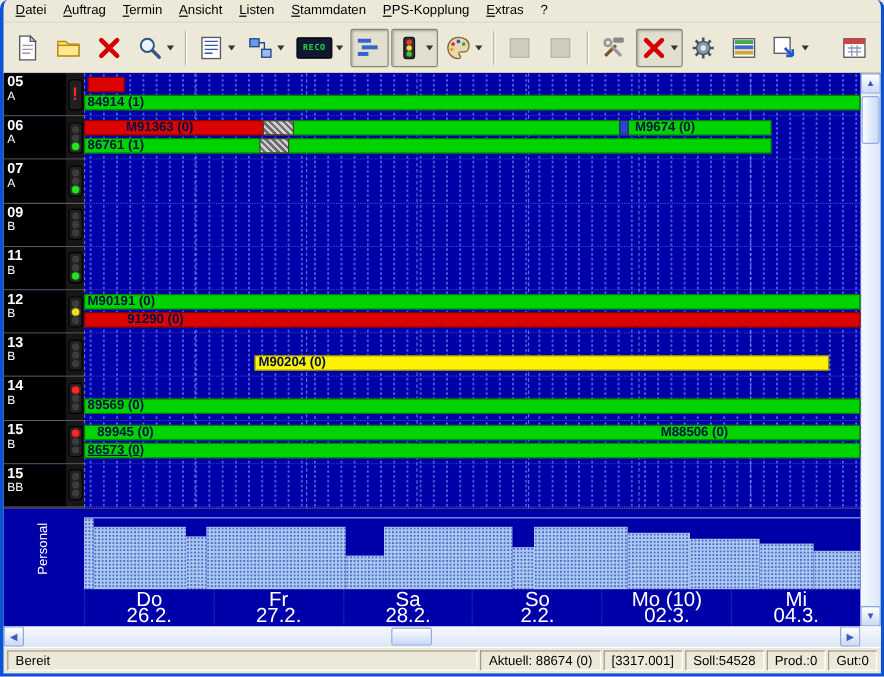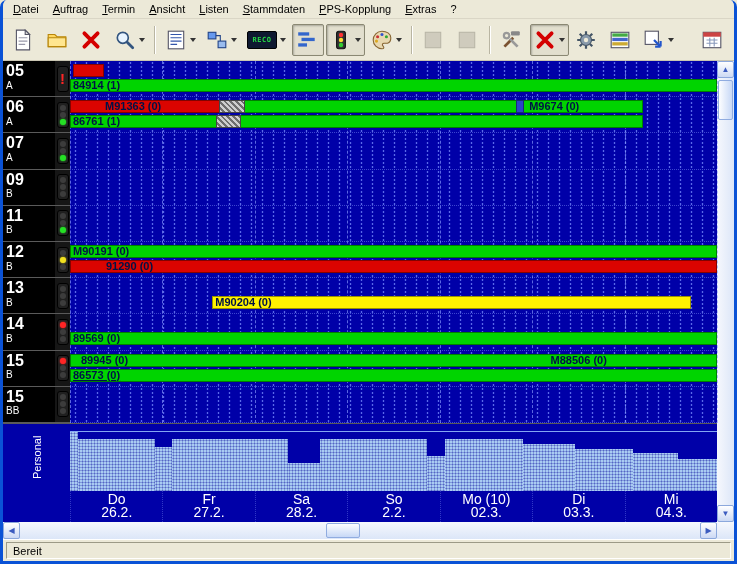--- a/index.html
+++ b/index.html
@@ -27,21 +27,21 @@
   .ticon svg{width:22px;height:22px}
   .tsep{width:2px;height:28px;margin:0 3px;border-left:1px solid #B9B5A2;border-right:1px solid #fff}
   .darrow{width:0;height:0;border-left:3px solid transparent;border-right:3px solid transparent;border-top:4px solid #333;margin-left:1px}
   .reco{display:inline-flex;align-items:center;justify-content:center;width:30px;height:18px;background:#0E1830;border:1px solid #000;border-radius:2px;color:#25D945;font-size:7px;font-weight:bold;font-family:"DejaVu Sans Mono",monospace;letter-spacing:.5px}
   
   .content{flex:1;display:flex;min-height:0;background:#0000A8}
   .main{flex:1;display:flex;flex-direction:column;min-width:0}
   .rows{flex:1;display:flex;flex-direction:column;position:relative}
   .grow{flex:1;display:flex;min-height:0}
   .rlabel{width:52px;background:#000;color:#fff;padding:1px 3px;border-bottom:1px solid #5a5a5a;line-height:1.1}
-  .rid{font-size:16px;font-weight:bold}
+  .rid{font-size:12px;font-weight:bold}
   .rgrp{font-size:10px}
   .rlight{width:15px;background:#161616;border-bottom:1px solid #5a5a5a;display:flex;align-items:center;justify-content:center}
   .tlight{width:12px;height:26px;background:#202020;border:1px solid #000;border-radius:3px;display:flex;flex-direction:column;align-items:center;justify-content:space-between;padding:2px 0}
   .tlight.txt{justify-content:center;color:#FF2525;font-size:15px;font-weight:bold;line-height:1}
   .dot{width:6px;height:6px;border-radius:50%;background:#3c3c3c}
   .tlight.green .dot.b{background:#25E025;box-shadow:0 0 2px #25E025}
   .tlight.yellow .dot.m{background:#F0E020;box-shadow:0 0 2px #F0E020}
   .tlight.red-star .dot.t{background:#FF2525;box-shadow:0 0 2px #FF2525}
   .rarea{flex:1;position:relative;background-color:#0000A8;border-bottom:1px dotted rgba(110,125,240,.55);
          background-image:radial-gradient(circle,rgba(120,140,255,.75) .7px,rgba(0,0,0,0) 1.2px);background-size:11px 4px}
@@ -55,21 +55,21 @@
   
   .personal{flex:0 0 68px;display:flex;border-top:1px solid #5a5a5a}
   .plabel{width:67px;background:#0000A8;color:#fff;font-size:11px;display:flex;align-items:center;justify-content:center;writing-mode:vertical-rl;transform:rotate(180deg)}
   .pplot{flex:1;position:relative;background:#0000A8;display:flex;align-items:flex-end}
   .pplot::before{content:"";position:absolute;left:0;right:0;top:7px;height:1px;background:rgba(155,195,255,.85);z-index:3}
   .pbar{background-color:#A9CBF2;background-image:radial-gradient(rgba(0,0,150,.5) .8px,rgba(0,0,0,0) 1.2px);background-size:3px 3px}
   
   .axis{flex:0 0 31px;display:flex;background:#0000A8}
   .axis-spacer{width:67px}
   .axis-days{flex:1;display:flex}
-  .daycell{flex:1;color:#fff;font-size:14px;text-align:center;padding-top:2px;line-height:13px;border-left:1px dotted rgba(140,158,255,.35)}
+  .daycell{flex:1;color:#fff;font-size:17px;text-align:center;padding-top:2px;line-height:13px;border-left:1px dotted rgba(140,158,255,.35)}
   
   .vscroll{flex:0 0 17px;display:flex;flex-direction:column;background:linear-gradient(90deg,#F6F8FD,#DCE6F8)}
   .sbtn{flex:0 0 17px;display:flex;align-items:center;justify-content:center;font-size:8px;color:#3B5BBF;background:linear-gradient(#FFFFFF,#CCD9F4);border:1px solid #8CA8DC;border-radius:2px}
   .vtrack{flex:1;position:relative}
   .vthumb{position:absolute;left:1px;right:1px;top:2px;height:40px;background:linear-gradient(90deg,#FDFEFF,#C7D8F6);border:1px solid #90ACE0;border-radius:2px}
   .hscrollrow{flex:0 0 17px;display:flex;background:linear-gradient(#F6F8FD,#DCE6F8)}
   .htrack{flex:1;position:relative}
   .hthumb{position:absolute;top:1px;bottom:1px;left:45%;width:34px;background:linear-gradient(#FDFEFF,#C7D8F6);border:1px solid #90ACE0;border-radius:2px}
   .corner{flex:0 0 17px;background:linear-gradient(#F6F8FD,#DCE6F8)}
   
@@ -476,24 +476,20 @@
             </div>
             <div class="daycell">
               <div>So</div>
               <div>2.2.</div>
             </div>
             <div class="daycell">
               <div>Mo (10)</div>
               <div>02.3.</div>
             </div>
             <div class="daycell">
-              <div>Di</div>
-              <div>03.3.</div>
-            </div>
-            <div class="daycell">
               <div>Mi</div>
               <div>04.3.</div>
             </div>
           </div>
       </div>
     </div>
     <div class="vscroll">
       <div class="sbtn">▲</div>
       <div class="vtrack">
           <div class="vthumb"></div>
@@ -506,15 +502,22 @@
     <div class="sbtn">◀</div>
     <div class="htrack">
         <div class="hthumb"></div>
       </div>
     <div class="sbtn">▶</div>
     <div class="corner"></div>
   </div>
 
   <div class="statusbar">
     <div class="spanel ready">Bereit</div>
+    <div style="display:flex;gap:2px">
+        <div class="spanel">Aktuell: 88674  (0)</div>
+        <div class="spanel">[3317.001]</div>
+        <div class="spanel">Soll:54528</div>
+        <div class="spanel">Prod.:0</div>
+        <div class="spanel">Gut:0</div>
+      </div>
   </div>
 
 </div>
 
 </body></html>

